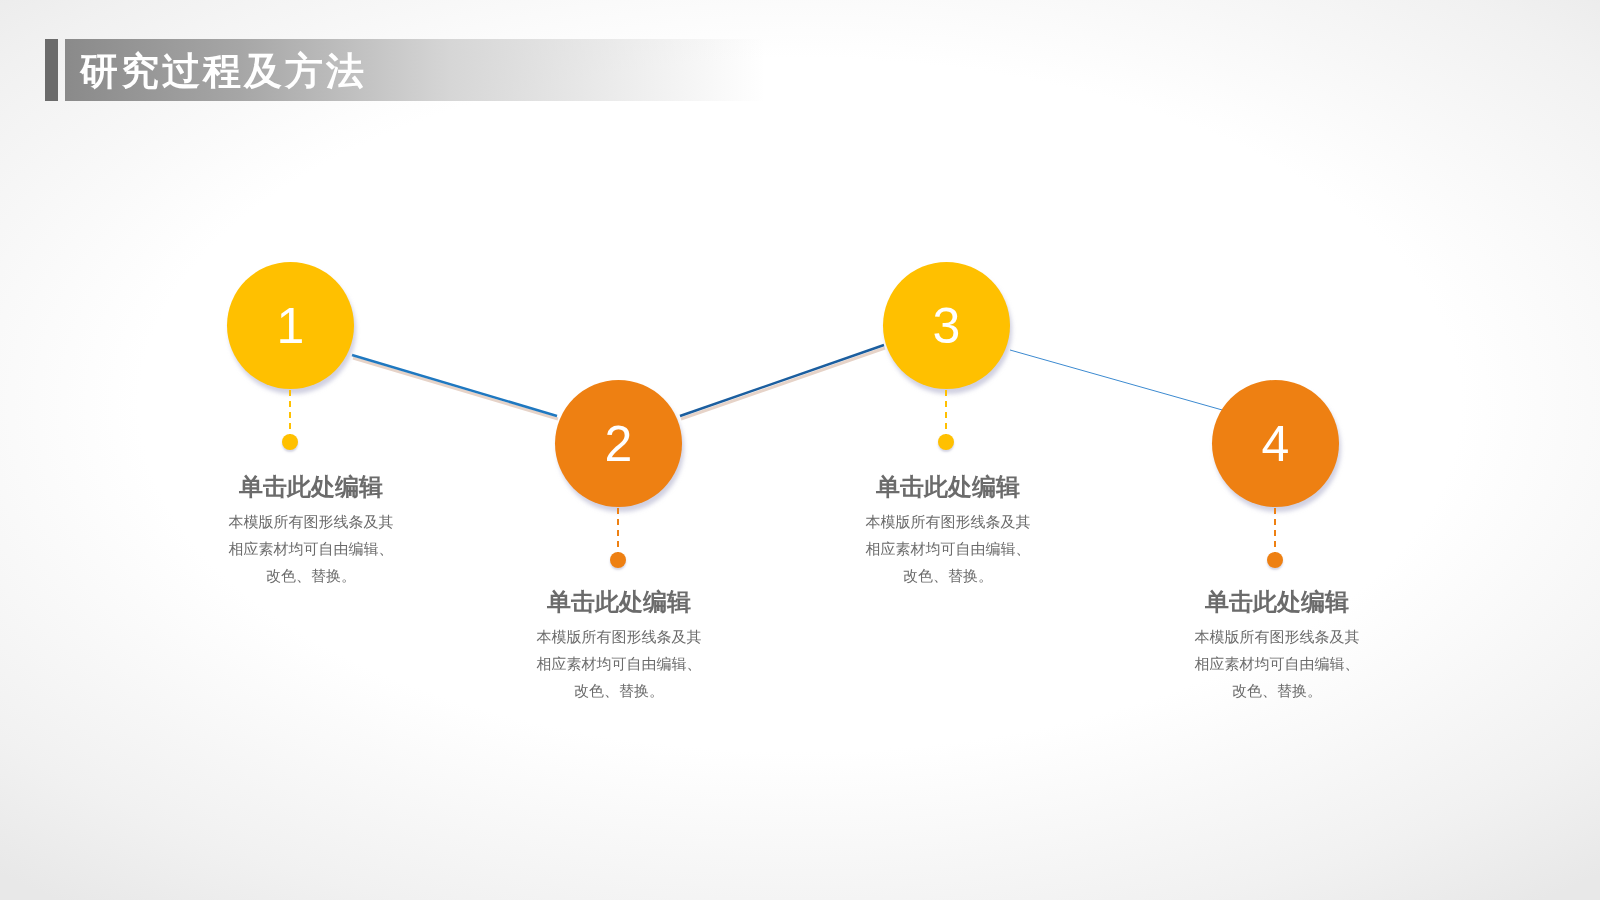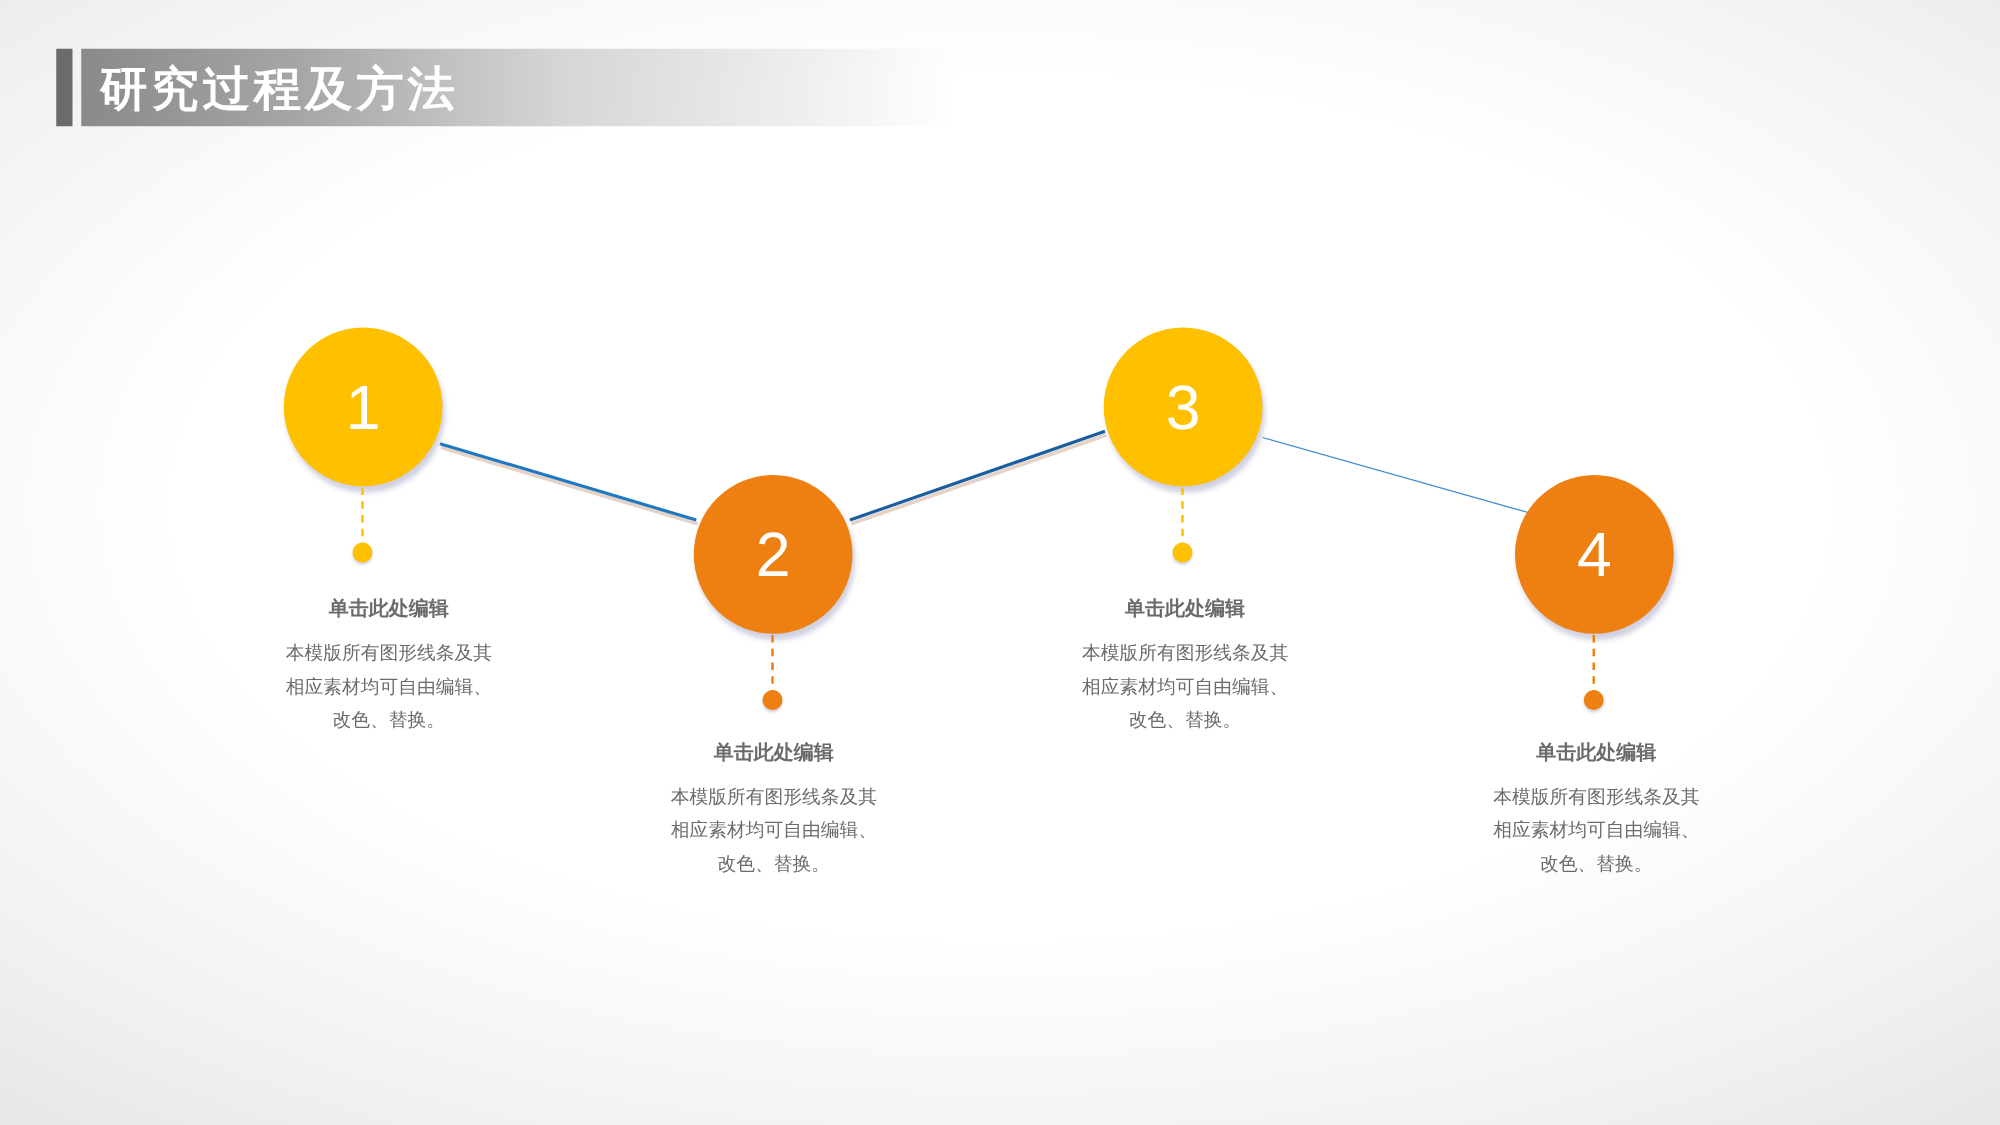--- a/index.html
+++ b/index.html
@@ -22,21 +22,21 @@
     position:absolute; width:127px; height:127px; border-radius:50%;
     display:flex; align-items:center; justify-content:center;
     color:#fff; font-family:"Liberation Sans", sans-serif; font-size:50px;
     box-shadow: 2px 5px 4px rgba(170,170,200,0.55);
   }
   .circle.yellow { background:#FFC000; }
   .circle.orange { background:#EE8012; }
   .stem { position:absolute; width:0; border-left:2px dashed; height:50px; }
   .dot { position:absolute; width:16px; height:16px; border-radius:50%; box-shadow: 0 2px 2px rgba(170,170,200,0.5); }
   .block { position:absolute; width:280px; text-align:center; color:#595959; }
-  .block .heading { font-size:16px; font-weight:bold; color:#6b6b6b; line-height:32px; margin-bottom:6px;text-align:center; }
+  .block .heading { font-size:24px; font-weight:bold; color:#6b6b6b; line-height:32px; margin-bottom:6px;text-align:center; }
   .block .desc { font-size:15px; line-height:27px; color:#6b6b6b; }
 </style>
 </head>
 <body>
 
 <div class="title-bar-accent"></div>
 <div class="title-bar"></div>
 <div class="title-text">研究过程及方法</div>
 
 <svg class="connectors" width="1600" height="900">

